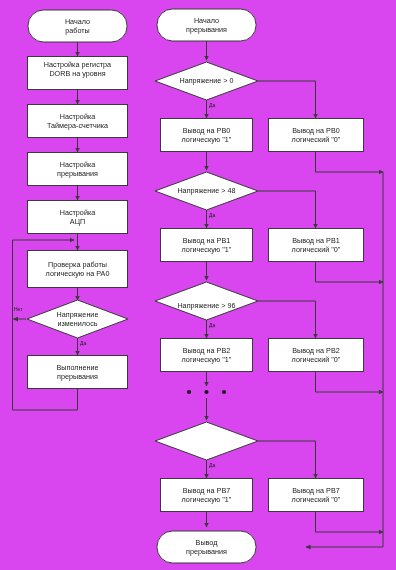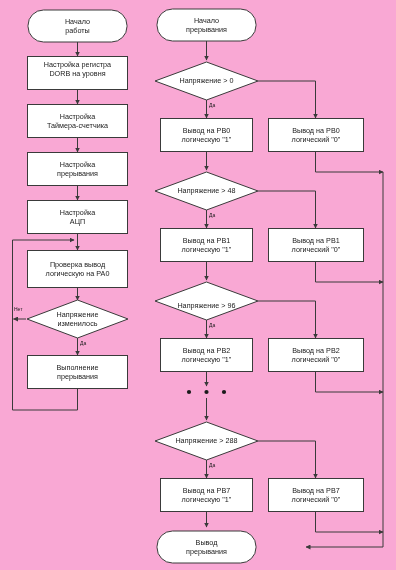--- a/index.html
+++ b/index.html
@@ -4,21 +4,21 @@
 <style>
   html, body {
     margin: 0;
     padding: 0;
     background: #ffffff;
   }
   #canvas {
     position: relative;
     width: 396px;
     height: 570px;
-    background: #f9a8d4;
+    background: #d946ef;
     font-family: "Liberation Sans", sans-serif;
     overflow: hidden;
   }
   #canvas svg {
     position: absolute;
     left: 0;
     top: 0;
     width: 396px;
     height: 570px;
   }
@@ -166,21 +166,21 @@
     <span>Настройка</span>
     <span>прерывания</span>
   </div>
 
   <div class="node-text" style="left:27px; top:200px; width:101px; height:34px;">
     <span>Настройка</span>
     <span>АЦП</span>
   </div>
 
   <div class="node-text" style="left:27px; top:250px; width:101px; height:38px;">
-    <span>Проверка вывод</span>
+    <span>Проверка работы</span>
     <span>логическую на PA0</span>
   </div>
 
   <div class="node-text" style="left:42px; top:302px; width:71px; height:34px;">
     <span>Напряжение</span>
     <span>изменилось</span>
   </div>
 
   <div class="edge-label" style="left:14px; top:306px;">Нет</div>
   <div class="edge-label" style="left:80px; top:340px;">Да</div>
@@ -227,23 +227,20 @@
   <div class="edge-label" style="left:209px; top:322px;">Да</div>
   <div class="node-text" style="left:160px; top:338px; width:93px; height:34px;">
     <span>Вывод на PB2</span>
     <span>логическую "1"</span>
   </div>
   <div class="node-text" style="left:268px; top:338px; width:96px; height:34px;">
     <span>Вывод на PB2</span>
     <span>логический "0"</span>
   </div>
 
-  <div class="node-text" style="left:156px; top:432px; width:101px; height:18px;">
-    <span>Напряжение &gt; 288</span>
-  </div>
   <div class="edge-label" style="left:209px; top:462px;">Да</div>
   <div class="node-text" style="left:160px; top:478px; width:93px; height:34px;">
     <span>Вывод на PB7</span>
     <span>логическую "1"</span>
   </div>
   <div class="node-text" style="left:268px; top:478px; width:96px; height:34px;">
     <span>Вывод на PB7</span>
     <span>логический "0"</span>
   </div>
 

